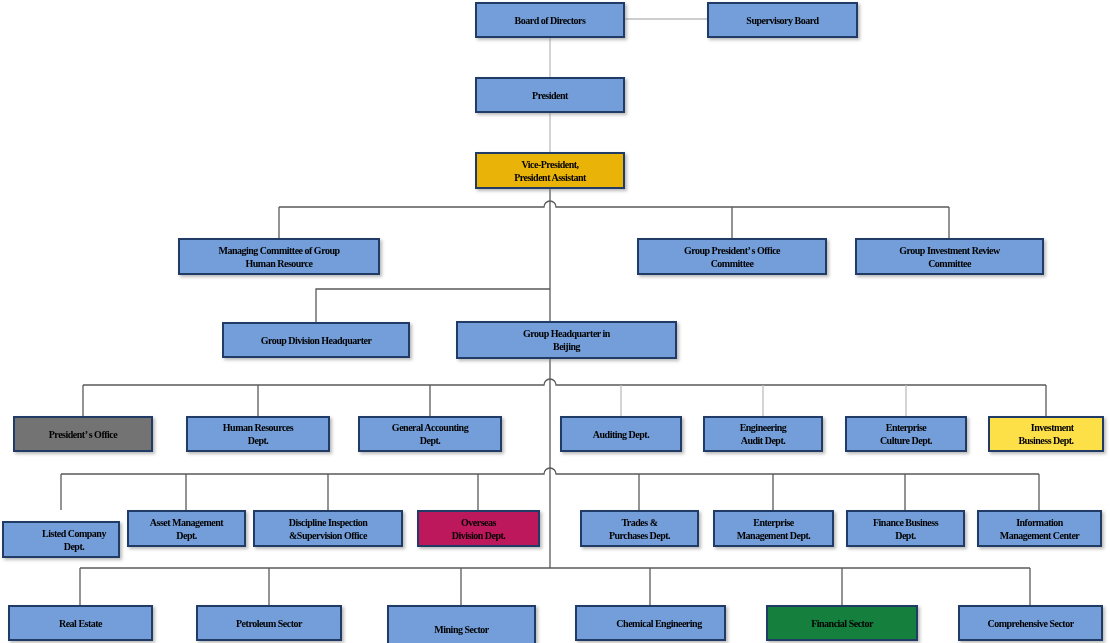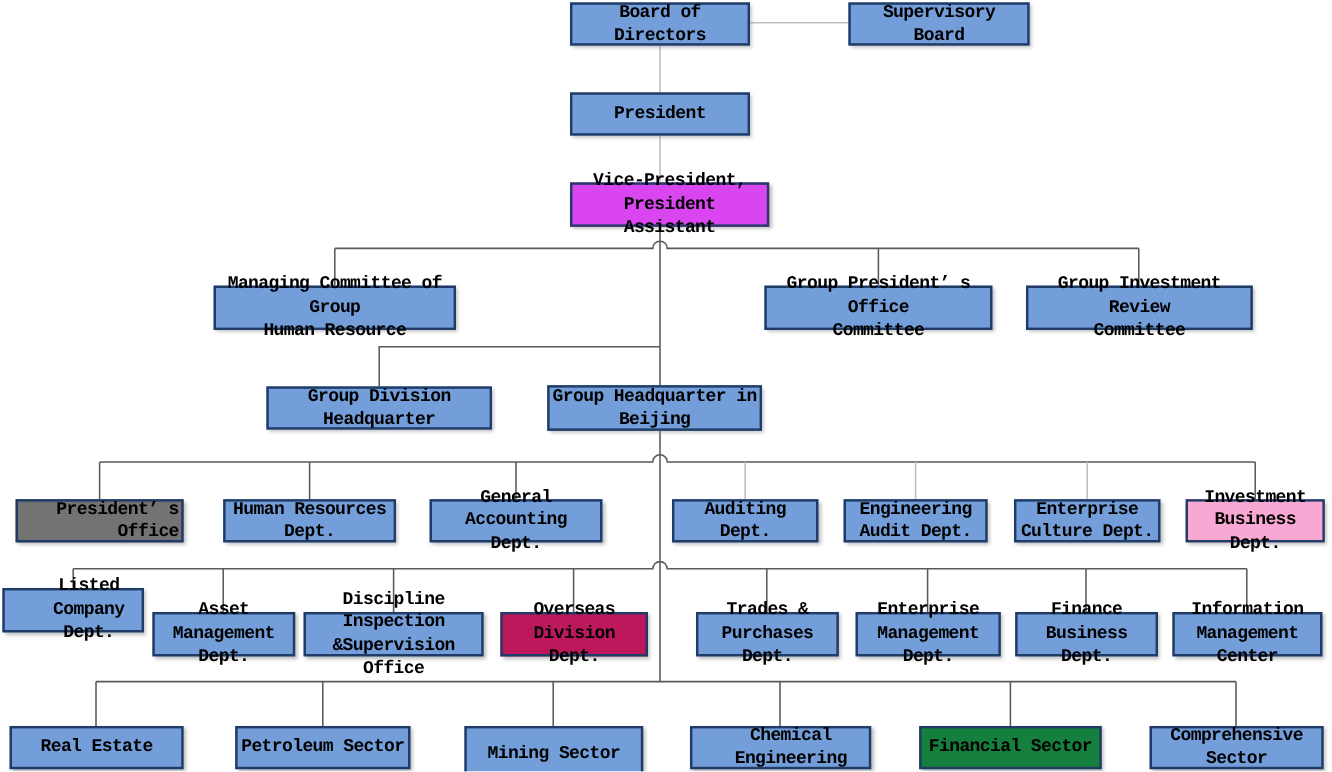--- a/index.html
+++ b/index.html
@@ -21,28 +21,29 @@
     stroke-width: 1.3px;
   }
   .node {
     position: absolute;
     box-sizing: border-box;
     display: flex;
     align-items: center;
     justify-content: center;
     text-align: center;
     white-space: pre-line;
-    font-size: 15px;
+    font-size: 10px;
     font-weight: 600;
     letter-spacing: -0.5px;
     line-height: 1.3;
     color: #000000;
     border: 2px solid;
     box-shadow: 2px 2px 3px rgba(130,130,130,0.55);
     padding: 1px 2px;
+    font-family: Liberation Serif, serif;
   }
 </style>
 </head>
 <body>
 
 <div id="canvas">
   <svg id="connector-layer" viewBox="0 0 1110 643" xmlns="http://www.w3.org/2000/svg">
       <path d="M625 19 H707" stroke="#BDBDBD"></path>
       <path d="M550 38 V77" stroke="#BDBDBD"></path>
       <path d="M550 113 V152" stroke="#BDBDBD"></path>
@@ -75,44 +76,44 @@
       <path d="M269 568 V605" stroke="#5A5A5A"></path>
       <path d="M461 568 V605" stroke="#5A5A5A"></path>
       <path d="M650 568 V605" stroke="#5A5A5A"></path>
       <path d="M842 568 V605" stroke="#5A5A5A"></path>
       <path d="M1030 568 V605" stroke="#5A5A5A"></path>
     </svg>
   <div id="node-layer">
       <div class="node" style="left: 475px; top: 2px; width: 150px; height: 36px; background: rgb(115, 158, 217); border-color: rgb(31, 59, 102);">Board of Directors</div>
       <div class="node" style="left: 707px; top: 2px; width: 151px; height: 36px; background: rgb(115, 158, 217); border-color: rgb(31, 59, 102);">Supervisory Board</div>
       <div class="node" style="left: 475px; top: 77px; width: 150px; height: 36px; background: rgb(115, 158, 217); border-color: rgb(31, 59, 102);">President</div>
-      <div class="node" style="left: 475px; top: 152px; width: 166px; height: 37px; background: #d946ef; border-color: rgb(31, 59, 102);">Vice-President,
+      <div class="node" style="left: 475px; top: 152px; width: 150px; height: 37px; background: #eab308; border-color: rgb(31, 59, 102);">Vice-President,
 President Assistant</div>
       <div class="node" style="left: 178px; top: 238px; width: 202px; height: 37px; background: rgb(115, 158, 217); border-color: rgb(31, 59, 102);">Managing Committee of Group
 Human Resource</div>
       <div class="node" style="left: 637px; top: 238px; width: 190px; height: 37px; background: rgb(115, 158, 217); border-color: rgb(31, 59, 102);">Group President’ s Office
 Committee</div>
       <div class="node" style="left: 855px; top: 238px; width: 189px; height: 37px; background: rgb(115, 158, 217); border-color: rgb(31, 59, 102);">Group Investment Review
 Committee</div>
       <div class="node" style="left: 222px; top: 322px; width: 188px; height: 36px; background: rgb(115, 158, 217); border-color: rgb(31, 59, 102);">Group Division Headquarter</div>
-      <div class="node" style="left: 456px; top: 321px; width: 179px; height: 38px; background: rgb(115, 158, 217); border-color: rgb(31, 59, 102);">Group Headquarter in
+      <div class="node" style="left: 456px; top: 321px; width: 221px; height: 38px; background: rgb(115, 158, 217); border-color: rgb(31, 59, 102);">Group Headquarter in
 Beijing</div>
       <div class="node" style="left: 13px; top: 416px; width: 140px; height: 36px; background: #737373; border-color: rgb(31, 59, 102); text-align: right;">President’ s Office</div>
       <div class="node" style="left: 186px; top: 416px; width: 144px; height: 36px; background: rgb(115, 158, 217); border-color: rgb(31, 59, 102);">Human Resources
 Dept.</div>
       <div class="node" style="left: 358px; top: 416px; width: 144px; height: 36px; background: rgb(115, 158, 217); border-color: rgb(31, 59, 102);">General Accounting
 Dept.</div>
       <div class="node" style="left: 560px; top: 416px; width: 122px; height: 36px; background: rgb(115, 158, 217); border-color: rgb(31, 59, 102);">Auditing Dept.</div>
       <div class="node" style="left: 703px; top: 416px; width: 120px; height: 36px; background: rgb(115, 158, 217); border-color: rgb(31, 59, 102);">Engineering
 Audit Dept.</div>
       <div class="node" style="left: 845px; top: 416px; width: 122px; height: 36px; background: rgb(115, 158, 217); border-color: rgb(31, 59, 102);">Enterprise
 Culture Dept.</div>
-      <div class="node" style="left: 988px; top: 416px; width: 116px; height: 36px; background: #f9a8d4; border-color: rgb(31, 59, 102);">Investment
+      <div class="node" style="left: 988px; top: 416px; width: 116px; height: 36px; background: #fde047; border-color: rgb(31, 59, 102); text-align: right;">Investment
 Business Dept.</div>
-      <div class="node" style="left: 2px; top: 490px; width: 118px; height: 37px; background: rgb(115, 158, 217); border-color: rgb(31, 59, 102); padding-left: 28px;">Listed Company
+      <div class="node" style="left: 2px; top: 521px; width: 118px; height: 37px; background: rgb(115, 158, 217); border-color: rgb(31, 59, 102); padding-left: 28px;">Listed Company
 Dept.</div>
       <div class="node" style="left: 127px; top: 510px; width: 119px; height: 37px; background: rgb(115, 158, 217); border-color: rgb(31, 59, 102);">Asset Management
 Dept.</div>
       <div class="node" style="left: 253px; top: 510px; width: 150px; height: 37px; background: rgb(115, 158, 217); border-color: rgb(31, 59, 102);">Discipline Inspection
 &amp;Supervision Office</div>
       <div class="node" style="left: 417px; top: 510px; width: 123px; height: 37px; background: #be185d; border-color: rgb(31, 59, 102);">Overseas
 Division Dept.</div>
       <div class="node" style="left: 580px; top: 510px; width: 119px; height: 37px; background: rgb(115, 158, 217); border-color: rgb(31, 59, 102);">Trades &amp;
 Purchases Dept.</div>
       <div class="node" style="left: 713px; top: 510px; width: 121px; height: 37px; background: rgb(115, 158, 217); border-color: rgb(31, 59, 102);">Enterprise

